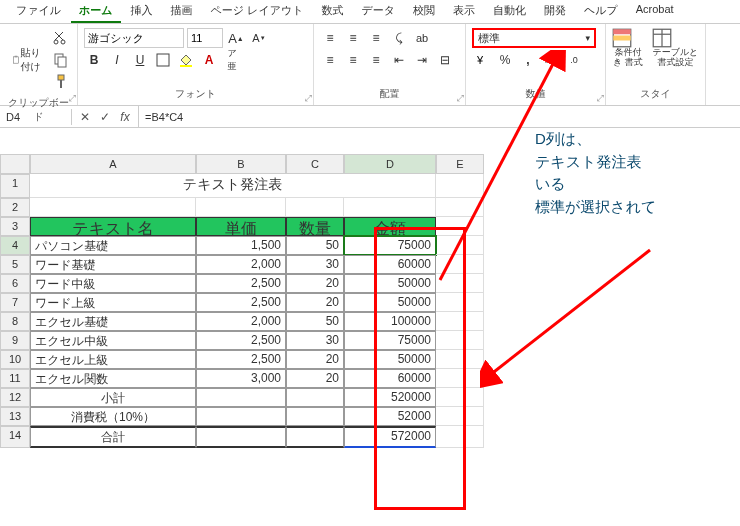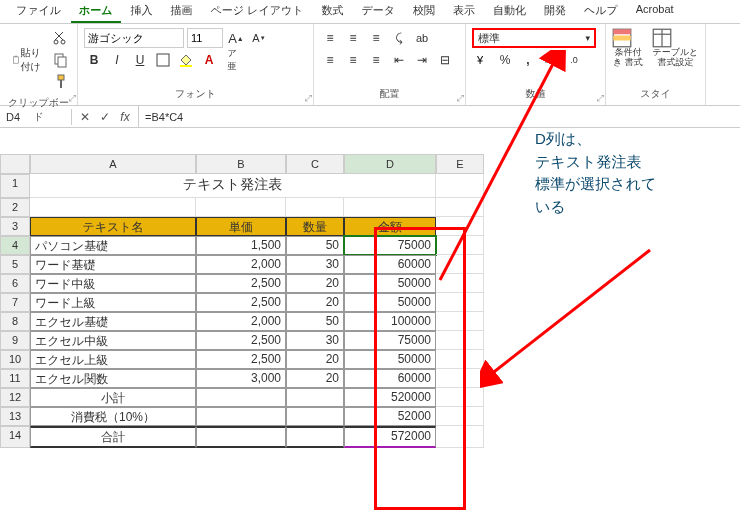--- a/index.html
+++ b/index.html
@@ -41,21 +41,21 @@
 .row-h { width: 30px; border: 1px solid #ccc; background: #f0f0f0; text-align: center; font-size: 11px; line-height: 17px; }
 .row-h.sel { background: #d4e6d4; }
 .cell { border-right: 1px solid #ddd; border-bottom: 1px solid #ddd; padding: 1px 4px; font-size: 12px; overflow: hidden; white-space: nowrap; }
 .cell.right { text-align: right; }
 .cell.center { text-align: center; }
 
 
 .title-cell { width: 406px; text-align: center; font-size: 14px; padding: 2px; }
 
 
-.hdr-cell { background: #eab308; border: 1px solid #333; text-align: center; font-size: 12px; }
+.hdr-cell { background: #22c55e; border: 1px solid #333; text-align: center; font-size: 16px; }
 
 
 .data-cell { border: 1px solid #999; }
 
 
 .selected { outline: 2px solid #1a7b1a; outline-offset: -1px; }
 
 
 .red-box { position: absolute; border: 3px solid red; pointer-events: none; }
 .annotation-text { position: absolute; color: #0c4a6e; font-size: 15px; font-weight: normal; line-height: 1.5; }
@@ -348,32 +348,32 @@
     <div class="cell data-cell col-C"></div>
     <div class="cell data-cell right col-D">52000</div>
     <div class="cell col-E"></div>
   </div>
 
   <div class="grid-row" style="height:22px">
     <div class="row-h">14</div>
     <div class="cell data-cell center col-A" style="border-top:2px solid #333;border-bottom:2px solid #333">合計</div>
     <div class="cell data-cell col-B" style="border-top:2px solid #333;border-bottom:2px solid #333"></div>
     <div class="cell data-cell col-C" style="border-top:2px solid #333;border-bottom:2px solid #333"></div>
-    <div class="cell data-cell right col-D" style="border-top:2px solid #333;border-bottom:2px solid #a21caf">572000</div>
+    <div class="cell data-cell right col-D" style="border-top:2px solid #333;border-bottom:2px solid #1d4ed8">572000</div>
     <div class="cell col-E"></div>
   </div>
 </div>
 
 <div class="red-box" style="left:374px; top:227px; width:92px; height:283px;"></div>
 
 <div class="annotation-text" style="left:535px; top:128px;">
   <div>D列は、</div>
   <div>テキスト発注表</div>
+  <div>いる</div>
   <div>標準が選択されて</div>
-  <div>いる</div>
 </div>
 
 <svg class="arrow-svg" style="left:430px; top:50px; width:140px; height:240px;">
   <defs>
       <marker id="ah1" markerWidth="10" markerHeight="10" refX="2" refY="5" orient="auto">
         <path d="M0,0 L10,5 L0,10 Z" fill="red"></path>
       </marker>
     </defs>
   <line x1="10" y1="230" x2="125" y2="10" stroke="red" stroke-width="3" marker-end="url(#ah1)"></line>
 </svg>

